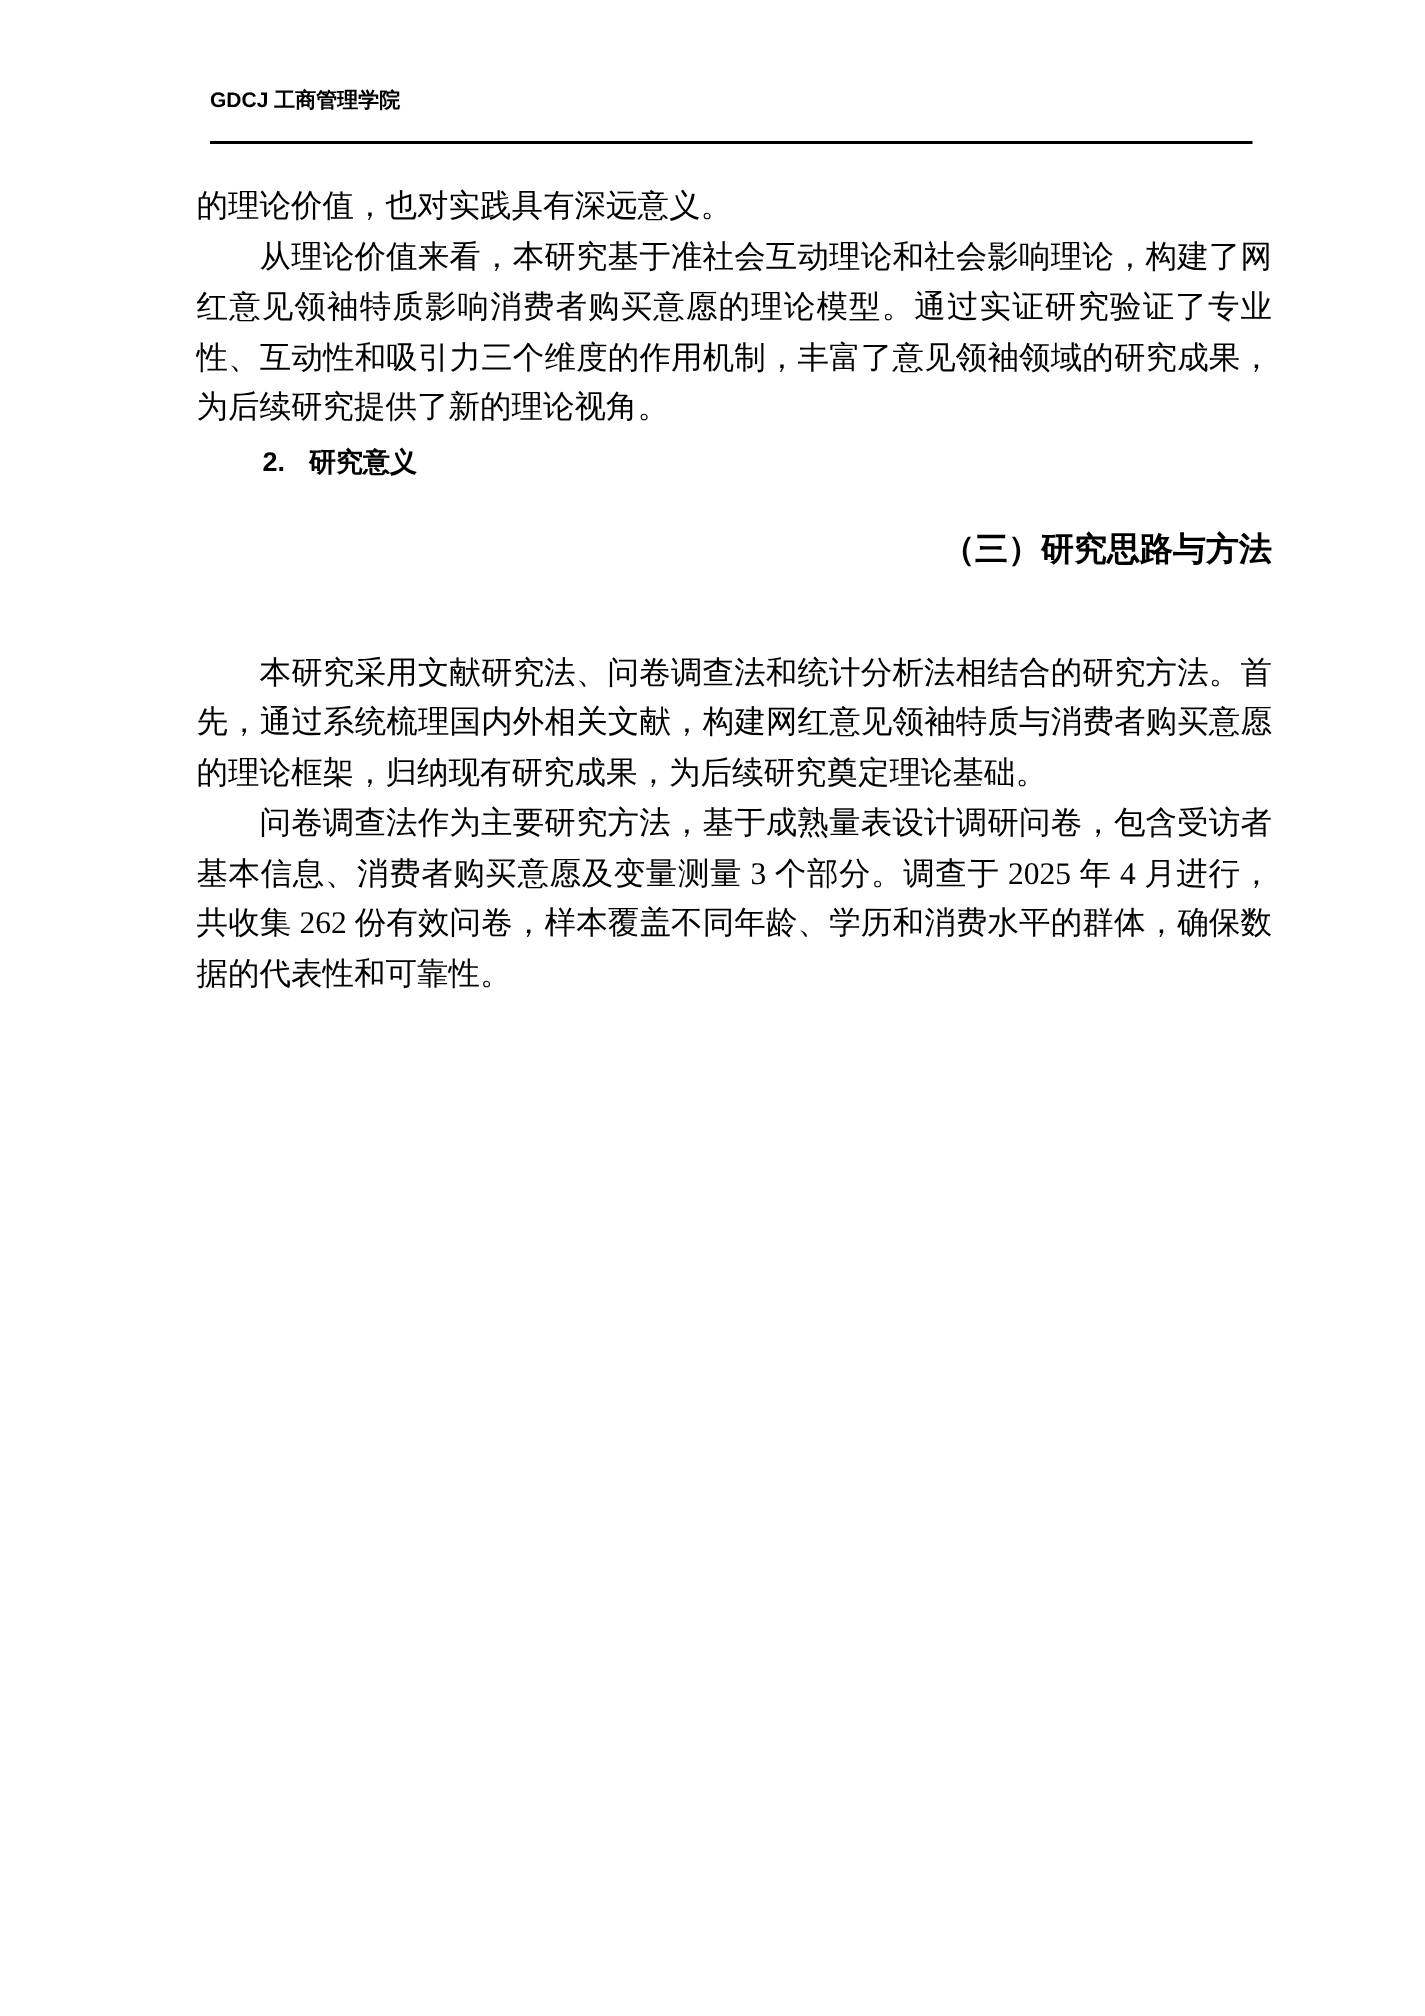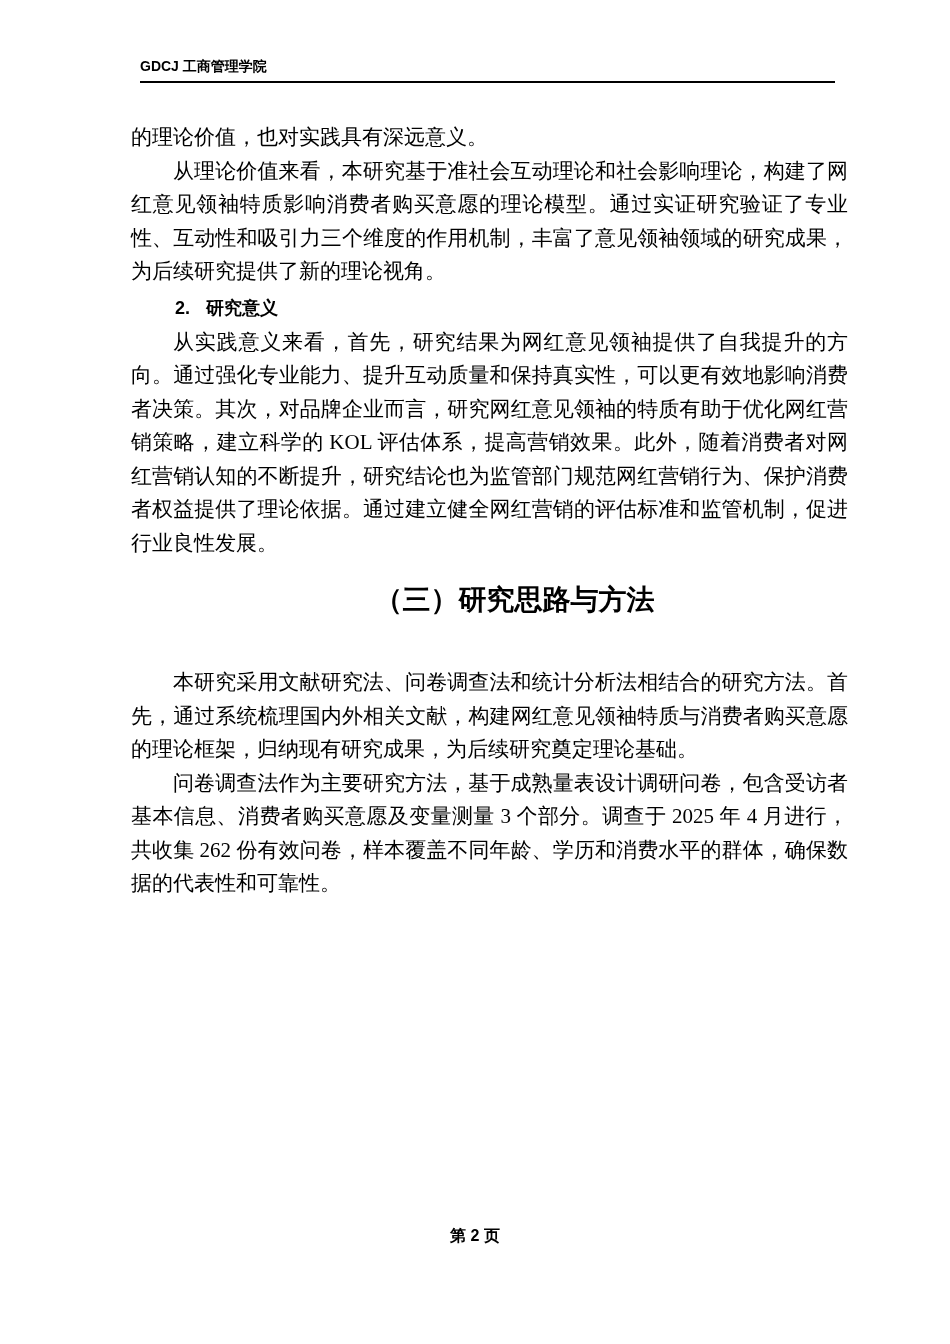--- a/index.html
+++ b/index.html
@@ -17,21 +17,21 @@
   }
   .header {
     position: absolute;
     left: 140px;
     top: 58px;
     width: 695px;
     display: flex;
     justify-content: space-between;
     align-items: flex-end;
     border-bottom: 2px solid #000000;
-    padding-bottom: 5px;
+    padding-bottom: 18px;
     font-family: "Liberation Sans", sans-serif;
     font-size: 14px;
     font-weight: bold;
     white-space: nowrap;
   }
   .body-text {
     position: absolute;
     left: 131px;
     top: 121px;
     width: 717px;
@@ -55,25 +55,25 @@
     margin: 2px 0 0 0;
     padding-left: 44px;
     text-align: left;
   }
   .h-sub .sub-num {
     margin-right: 16px;
   }
   .h-section {
     font-family: "Liberation Sans", sans-serif;
     font-weight: bold;
-    font-size: 28px;
+    font-size: 22px;
     line-height: 36px;
     margin: 22px 0 48px 0;
     padding-left: 50px;
-    text-align: center;
+    text-align: right;
   }
   .footer {
     position: absolute;
     left: 0;
     top: 1226px;
     width: 950px;
     text-align: center;
     font-family: "Liberation Sans", sans-serif;
     font-size: 16px;
     font-weight: bold;
@@ -91,29 +91,25 @@
   <div class="body-text">
 
     <p class="no-indent">的理论价值，也对实践具有深远意义。</p>
 
     <p>从理论价值来看，本研究基于准社会互动理论和社会影响理论，构建了网红意见领袖特质影响消费者购买意愿的理论模型。通过实证研究验证了专业性、互动性和吸引力三个维度的作用机制，丰富了意见领袖领域的研究成果，为后续研究提供了新的理论视角。</p>
 
     <h3 class="h-sub">
       <span class="sub-num">2.</span><span>研究意义</span>
     </h3>
 
-    <p>从实践意义来看，首先，研究结果为网红意见领袖提供了自我提升的方向。通过强化专业能力、提升互动质量和保持真实性，可以更有效地影响消费者决策。其次，对品牌企业而言，研究网红意见领袖的特质有助于优化网红营销策略，建立科学的 KOL 评估体系，提高营销效果。此外，随着消费者对网红营销认知的不断提升，研究结论也为监管部门规范网红营销行为、保护消费者权益提供了理论依据。通过建立健全网红营销的评估标准和监管机制，促进行业良性发展。</p>
 
 
     <h2 class="h-section">（三）研究思路与方法</h2>
 
     <p>本研究采用文献研究法、问卷调查法和统计分析法相结合的研究方法。首先，通过系统梳理国内外相关文献，构建网红意见领袖特质与消费者购买意愿的理论框架，归纳现有研究成果，为后续研究奠定理论基础。</p>
 
     <p>问卷调查法作为主要研究方法，基于成熟量表设计调研问卷，包含受访者基本信息、消费者购买意愿及变量测量 3 个部分。调查于 2025 年 4 月进行，共收集 262 份有效问卷，样本覆盖不同年龄、学历和消费水平的群体，确保数据的代表性和可靠性。</p>
 
 
   </div>
 
-  <div class="footer">
-    <span>第 2 页</span>
-  </div>
 
 </div>
 
 </body></html>

